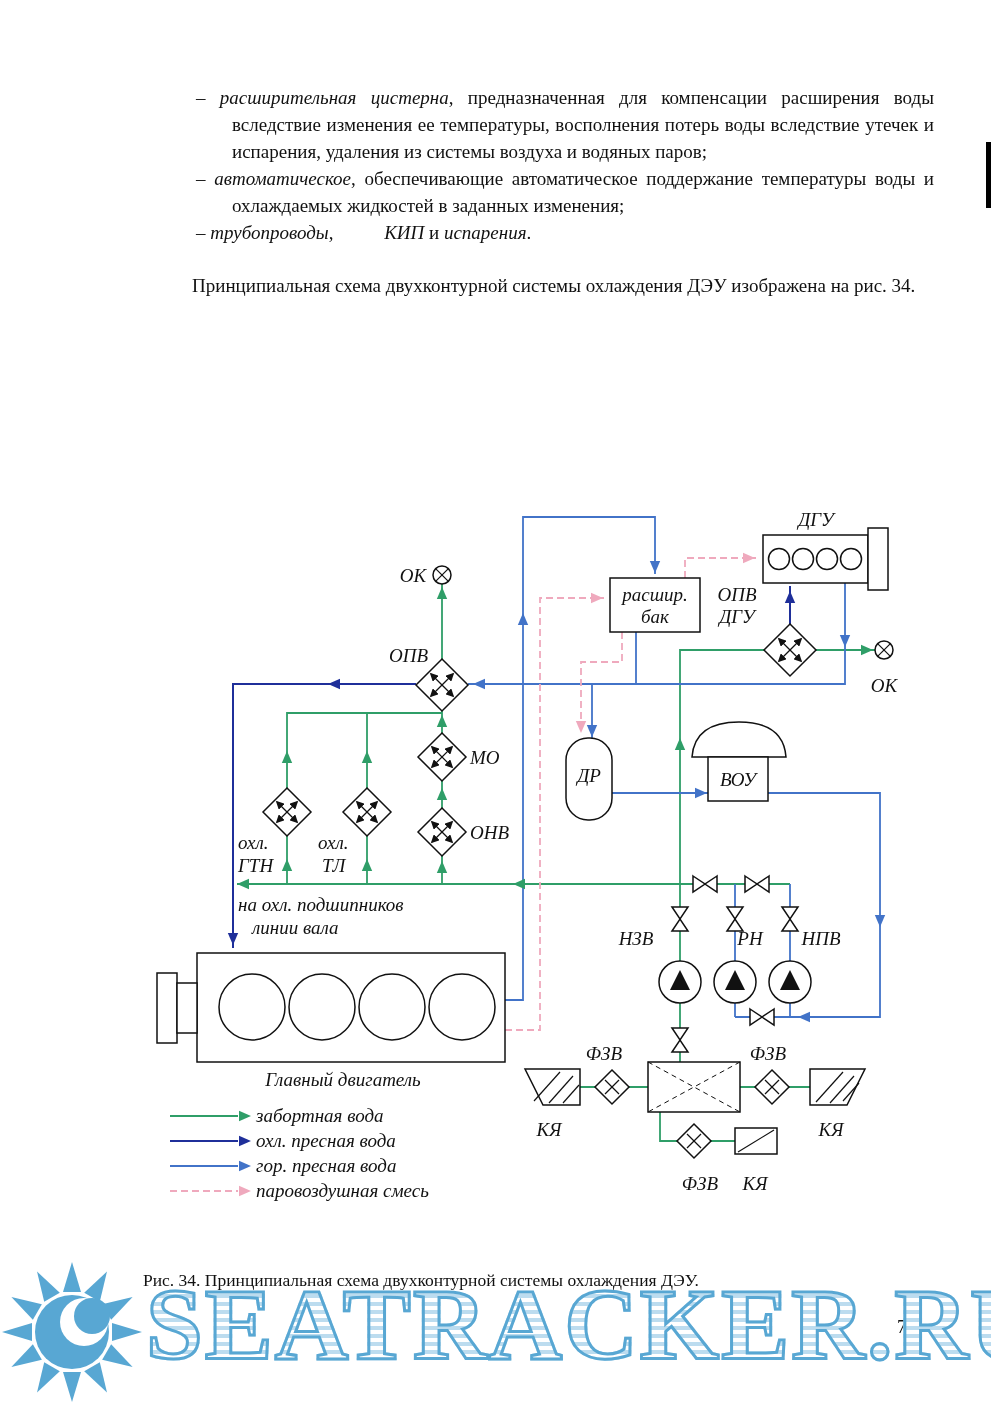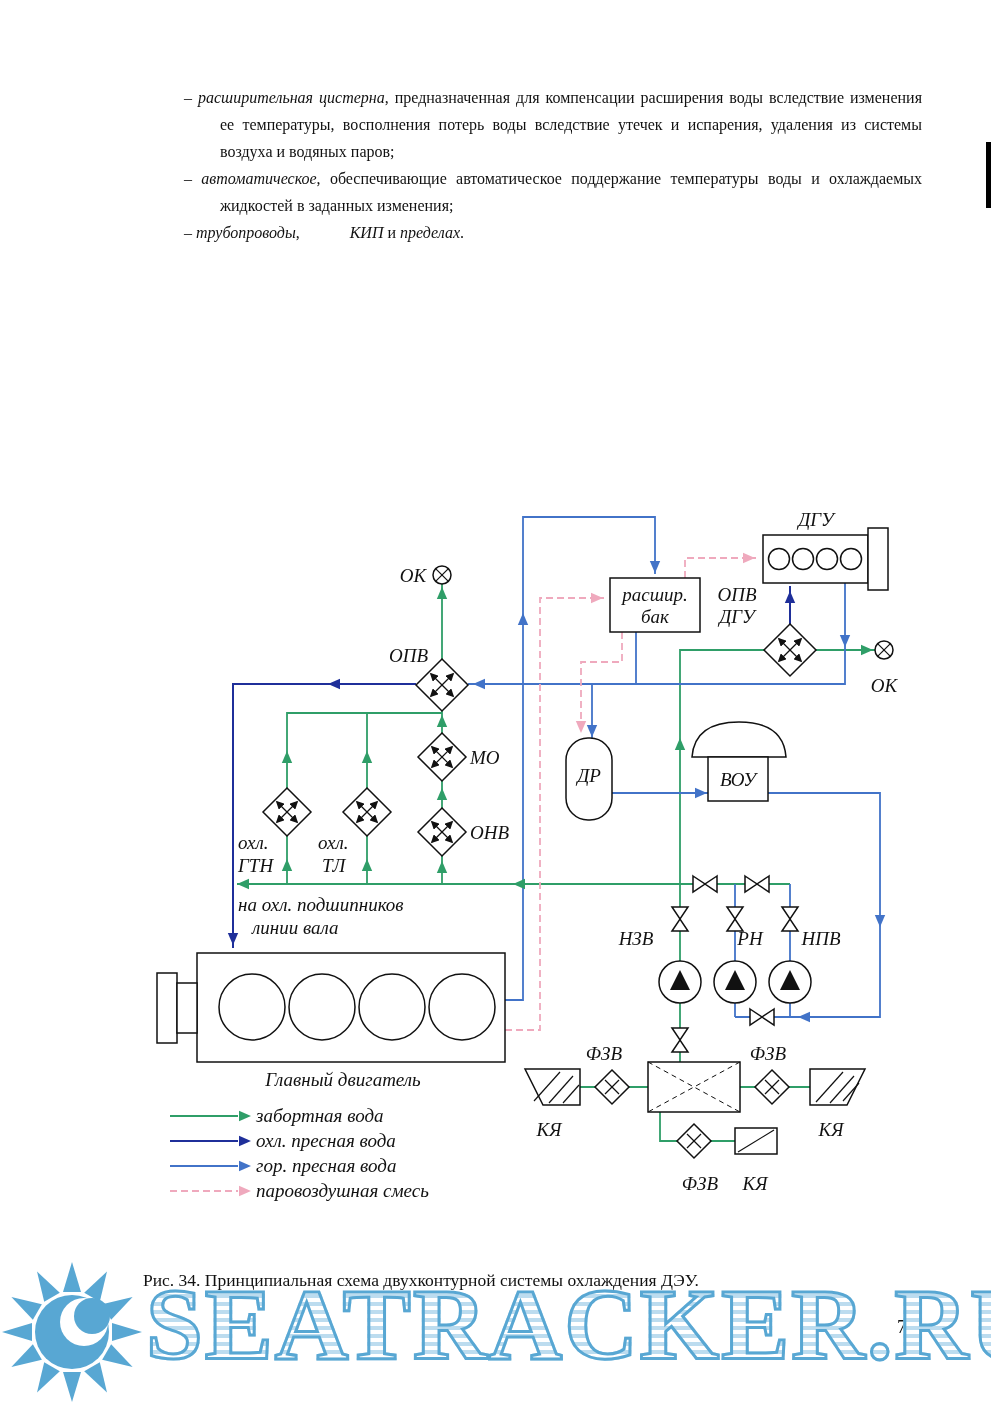--- a/index.html
+++ b/index.html
@@ -2,22 +2,22 @@
 <html style="--seawater: #2f9e68; --coldfresh: #1f2f9a; --hotfresh: #4273c8; --steamair: #efa9bd; --ink: #111111; --watermark: #58a7d3;"><head>
 <meta charset="utf-8">
 <style>
   html,body { margin:0; padding:0; background:#777; }
   .page {
     position:relative; width:991px; height:1403px; background:#ffffff;
     margin:0 auto; overflow:hidden;
     font-family:"Liberation Serif", serif; color:#111;
   }
   .text-block {
-    position:absolute; left:140px; top:84px; width:782px;
-    font-size:16px; line-height:27px; text-align:justify;
+    position:absolute; left:152px; top:84px; width:782px;
+    font-size:19px; line-height:27px; text-align:justify;
   }
   .list-item { padding-left:80px; text-indent:-36px; }
   .para { margin:0; text-indent:40px; }
   .para.p1 { margin-top:20px; }
   .para.p2 { margin-top:26px; }
 
   svg.diagram { position:absolute; left:0; top:0; }
 
   .pipe { fill:none; stroke-width:1.8; }
   .pipe-g { stroke:var(--seawater); }
@@ -59,21 +59,22 @@
   .sun { position:absolute; left:0; top:0; }
 </style>
 </head>
 <body>
 
 <div class="page">
 
   <div class="text-block">
     <div class="list-item"><span>– </span><span style="font-style: italic;">расширительная цистерна</span><span>, предназначенная для компенсации расширения воды вследствие изменения ее температуры, восполнения потерь воды вследствие утечек и испарения, удаления из системы воздуха и водяных паров;</span></div>
     <div class="list-item"><span>– </span><span style="font-style: italic;">автоматическое</span><span>, обеспечивающие автоматическое поддержание температуры воды и охлаждаемых жидкостей в заданных изменения;</span></div>
-    <div class="list-item"><span>– </span><span style="font-style: italic;">трубопроводы</span><span>, </span><span style="font-style: italic; margin-left: 46px;">КИП</span><span> и </span><span style="font-style: italic;">пределах</span><span>.</span></div>
+    <div class="list-item"><span>– </span><span style="font-style: italic;">трубопроводы</span><span>, </span><span style="font-style: italic; margin-left: 46px;">КИП</span><span> и </span><span style="font-style: italic;">испарения</span><span>.</span></div>
+    <p class="para p2">Принципиальная схема двухконтурной системы охлаждения ДЭУ изображена на рис. 34.</p>
   </div>
 
   <svg class="diagram" width="991" height="1403" viewBox="0 0 991 1403">
     <defs>
       <marker id="mb" viewBox="0 0 10 10" refX="8" refY="5" markerWidth="7" markerHeight="7" orient="auto-start-reverse">
         <path d="M0,0 L10,5 L0,10 Z" fill="#111"></path>
       </marker>
       <path id="arr" d="M0,-7 L5.2,5 L-5.2,5 Z"></path>
     </defs>
 

